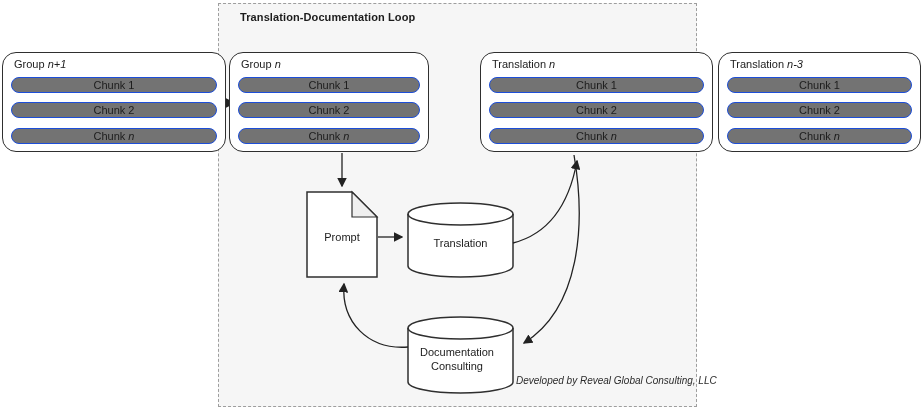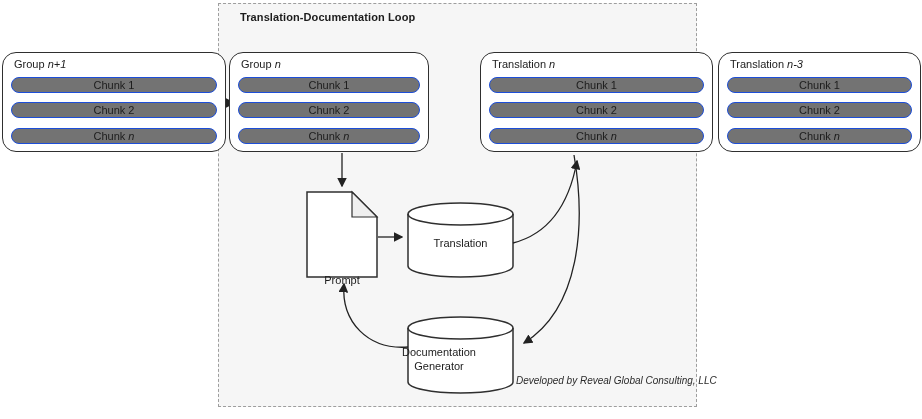--- a/index.html
+++ b/index.html
@@ -11,23 +11,23 @@
   .gbox{position:absolute;top:52px;height:100px;background:#fff;border:1.5px solid #2f2f2f;border-radius:14px;box-sizing:border-box;}
   .b0{left:2px;width:224px;}
   .b1{left:229px;width:200px;}
   .b2{left:480px;width:233px;}
   .b3{left:718px;width:203px;}
   .gl{position:absolute;left:11px;top:5px;font-size:11px;white-space:nowrap;}
   .chunk{position:absolute;left:8px;right:8px;height:16px;border:1px solid #1d4ed8;border-radius:8px;background:#737373;text-align:center;font-size:11px;line-height:14px;box-sizing:border-box;white-space:nowrap;}
   .c0{top:24px}.c1{top:49px}.c2{top:75px}
   .it{font-style:italic;}
   .nlabel{position:absolute;text-align:center;font-size:11px;}
-  .prompt-label{left:307px;top:231px;width:70px;margin-top:43px;}
+  .prompt-label{left:307px;top:231px;width:70px;}
   .translator-label{left:408px;top:237px;width:105px;}
-  .docgen-label{left:394px;top:345px;width:90px;line-height:14px;}
+  .docgen-label{left:412px;top:345px;width:90px;line-height:14px;}
   .credit{position:absolute;left:516px;top:375px;font-size:10px;font-style:italic;color:#2b2b2b;white-space:nowrap;}
 </style>
 </head>
 <body>
 
 <div class="stage">
 
   <div class="loop-box"></div>
   <div class="loop-title">Translation-Documentation Loop</div>
 
@@ -81,18 +81,18 @@
     <div class="gl"><span>Translation </span><span class="it">n-3</span></div>
     <div class="chunk c0"><span>Chunk 1</span><span class="it"></span></div>
     <div class="chunk c1"><span>Chunk 2</span><span class="it"></span></div>
     <div class="chunk c2"><span>Chunk </span><span class="it">n</span></div>
   </div>
 
   <div class="nlabel prompt-label">Prompt</div>
   <div class="nlabel translator-label">Translation</div>
   <div class="nlabel docgen-label">
     <div>Documentation</div>
-    <div>Generator</div>
+    <div>Consulting</div>
   </div>
 
   <div class="credit">Developed by Reveal Global Consulting, LLC</div>
 
 </div>
 
 </body></html>

